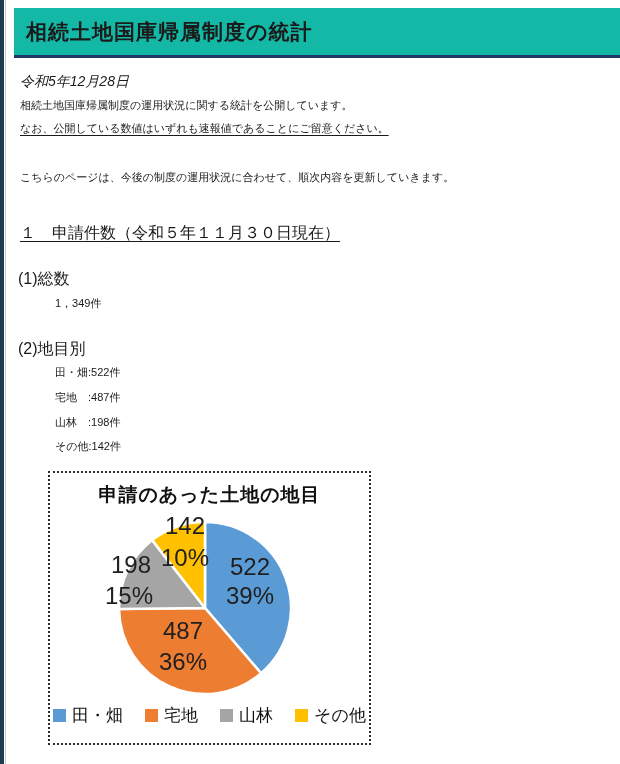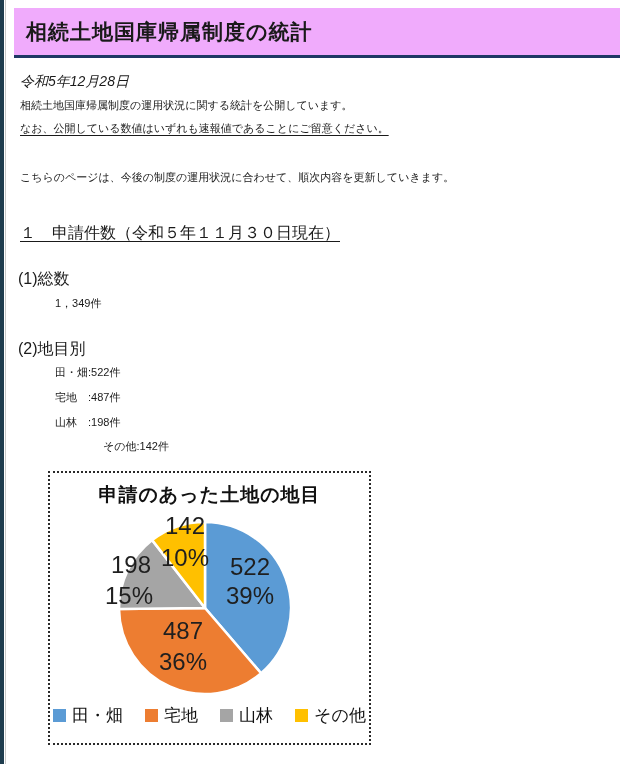--- a/index.html
+++ b/index.html
@@ -5,21 +5,21 @@
   html,body{margin:0;padding:0;background:#fff;}
   .page{
     position:relative; width:620px; height:764px; overflow:hidden;
     background:#fff; font-family:"Liberation Sans","DejaVu Sans",sans-serif;
     color:#1a1a1a;
   }
   .accent-bar{position:absolute;left:0;top:0;width:4px;height:764px;background:#1e3c4e;}
   .hairline{position:absolute;left:5px;top:0;width:1px;height:764px;background:#c7c7c7;}
   .header{
     position:absolute;left:14px;top:8px;width:606px;height:47px;
-    background:#f0abfc;border-bottom:3px solid #1f3864;
+    background:#14b8a6;border-bottom:3px solid #1f3864;
     display:flex;align-items:center;box-sizing:content-box;
   }
   .header h1{margin:0 0 0 12px;font-size:21px;font-weight:bold;color:#1a1a1a;letter-spacing:1px;}
   .txt{position:absolute;white-space:nowrap;}
   .fs14{font-size:14px;font-style:italic;}
   .fs15{font-size:11px;}
   .fs16{font-size:16px;}
   .ul{text-decoration:underline;text-underline-offset:3px;}
   .chart-box{
     position:absolute;left:48px;top:471px;width:323px;height:274px;
@@ -62,21 +62,21 @@
 
   <div class="txt fs16 ul" style="left:20px;top:223px;">１　申請件数（令和５年１１月３０日現在）</div>
 
   <div class="txt fs16" style="left:18px;top:269px;">(1)総数</div>
   <div class="txt fs15" style="left:55px;top:296px;">1，349件</div>
 
   <div class="txt fs16" style="left:18px;top:339px;">(2)地目別</div>
   <div class="txt fs15" style="left:55px;top:365px;">田・畑:522件</div>
   <div class="txt fs15" style="left:55px;top:390px;">宅地　:487件</div>
   <div class="txt fs15" style="left:55px;top:415px;">山林　:198件</div>
-  <div class="txt fs15" style="left:55px;top:439px;margin-left:48px;">その他:142件</div>
+  <div class="txt fs15" style="left:55px;top:439px;">その他:142件</div>
 
   <div class="chart-box">
     <div class="chart-title">申請のあった土地の地目</div>
 
     <svg class="pie-svg" width="319" height="270" viewBox="0 0 319 270">
         <path d="M 155 135 L 155.00 49.00 A 86 86 0 0 1 211.08 200.20 Z" fill="#5B9BD5" stroke="#ffffff" stroke-width="2.5" stroke-linejoin="round"></path>
         <path d="M 155 135 L 211.08 200.20 A 86 86 0 0 1 69.01 136.10 Z" fill="#ED7D31" stroke="#ffffff" stroke-width="2.5" stroke-linejoin="round"></path>
         <path d="M 155 135 L 69.01 136.10 A 86 86 0 0 1 102.18 67.13 Z" fill="#A5A5A5" stroke="#ffffff" stroke-width="2.5" stroke-linejoin="round"></path>
         <path d="M 155 135 L 102.18 67.13 A 86 86 0 0 1 155.00 49.00 Z" fill="#FFC000" stroke="#ffffff" stroke-width="2.5" stroke-linejoin="round"></path>
       </svg>

